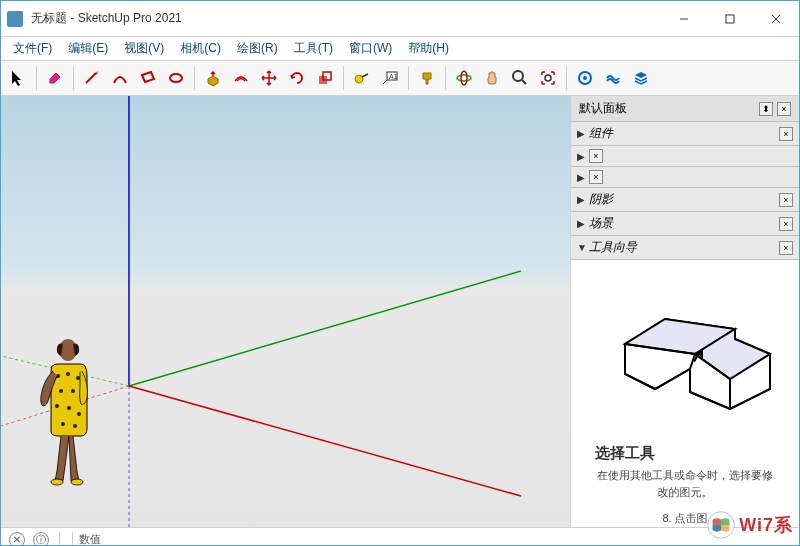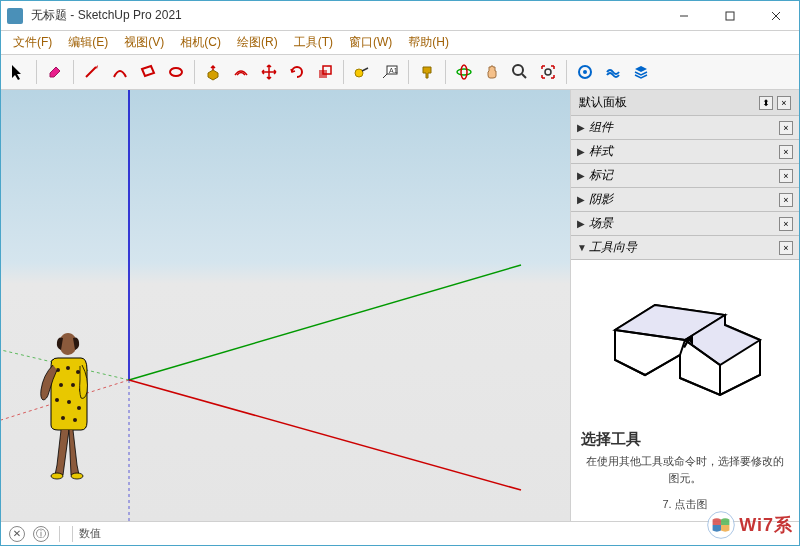--- a/index.html
+++ b/index.html
@@ -1,25 +1,25 @@
 <!DOCTYPE html>
 <html><head>
 <meta charset="utf-8">
 <style>
 * { margin: 0; padding: 0; box-sizing: border-box; font-family: "Microsoft YaHei", Arial, sans-serif; }
 body { width: 800px; height: 546px; overflow: hidden; background: #fff; border: 1px solid #4aa5c9; position: relative; }
 
-.titlebar { height: 30px; background: #fff; display: flex; align-items: center; border-bottom: 1px solid #d0d0d0; }
+.titlebar { height: 36px; background: #fff; display: flex; align-items: center; border-bottom: 1px solid #d0d0d0; }
 .titlebar .icon { width: 16px; height: 16px; margin: 0 6px; background: #4a90b8; border-radius: 2px; display: inline-block; }
 .titlebar .title { flex: 1; font-size: 12px; color: #333; padding-left: 2px; }
 .titlebar .winbtns { display: flex; }
 .titlebar .winbtn { width: 46px; height: 30px; display: flex; align-items: center; justify-content: center; font-size: 13px; color: #333; cursor: pointer; }
 
 .menubar { height: 24px; display: flex; align-items: center; padding: 0 4px; border-bottom: 1px solid #d0d0d0; }
-.menubar .menuitem { font-size: 12px; padding: 16px 8px; cursor: pointer; color: #a16207; }
+.menubar .menuitem { font-size: 12px; padding: 16px 8px; cursor: pointer; color: #0c4a6e; }
 
 .toolbar { height: 35px; background: #f7f7f7; border-bottom: 1px solid #d0d0d0; display: flex; align-items: center; padding: 0 4px; gap: 2px; }
 .toolbar .tbtn { width: 26px; height: 26px; display: flex; align-items: center; justify-content: center; border: 1px solid transparent; cursor: pointer; border-radius: 2px; }
 .toolbar .sep { width: 1px; height: 24px; background: #ccc; margin: 0 3px; }
 
 .content { display: flex; height: calc(100% - 30px - 24px - 35px - 24px); }
 .viewport { flex: 1; position: relative; background: linear-gradient(#b8d4e3 0%, #d5e5ee 40%, #e8e8e8 45%, #e5e5e5 100%); overflow: hidden; border-right: 1px solid #d0d0d0; }
 .axes { position: absolute; top: 0; left: 0; width: 100%; height: 100%; }
 
 .figure { position: absolute; left: 32px; top: 240px; }
@@ -27,21 +27,21 @@
 .panel { width: 228px; background: #f0f0f0; display: flex; flex-direction: column; }
 .panel-header { background: #e0e0e0; padding: 4px 8px; font-size: 12px; display: flex; align-items: center; border-bottom: 1px solid #c0c0c0; }
 .panel-header .ptitle { flex: 1; }
 .panel-header .pbtn { width: 14px; height: 14px; border: 1px solid #888; margin-left: 4px; font-size: 9px; display: flex; align-items: center; justify-content: center; cursor: pointer; background: #f0f0f0; }
 
 .section { display: flex; align-items: center; background: #e8e8e8; border-bottom: 1px solid #c0c0c0; padding: 3px 6px; font-size: 12px; cursor: pointer; }
 .section .arrow { width: 12px; font-size: 10px; color: #333; }
 .section .slabel { flex: 1; font-style: italic; }
 .section .sbtn { width: 14px; height: 14px; border: 1px solid #888; font-size: 9px; display: flex; align-items: center; justify-content: center; background: #f0f0f0; }
 
-.instructor { flex: 1; background: #fff; padding: 10px; overflow: hidden; font-size: 12px; color: #333; }
+.instructor { flex: 1; background: #fff; padding: 24px; overflow: hidden; font-size: 12px; color: #333; }
 .instructor svg { display: block; margin: 10px auto 20px; }
 .instructor h3 { font-size: 15px; font-weight: bold; margin-bottom: 4px; }
 .instructor p { font-size: 11px; line-height: 1.5; color: #444; margin-bottom: 10px; text-align: center; }
 
 .statusbar { height: 24px; border-top: 1px solid #d0d0d0; display: flex; align-items: center; font-size: 11px; color: #555; padding: 0 4px; background: #fff; }
 .statusbar .sicon { width: 16px; height: 16px; border: 1px solid #888; border-radius: 50%; margin: 0 4px; display: flex; align-items: center; justify-content: center; font-size: 10px; cursor: pointer; }
 .statusbar .ssep { width: 1px; height: 16px; background: #ccc; margin: 0 6px; }
 .statusbar .hint { flex: 0 0 auto; }
 .statusbar .measure { }
 
@@ -263,26 +263,24 @@
       <span class="pbtn">⬍</span>
       <span class="pbtn">×</span>
     </div>
     <div class="section">
         <span class="arrow">▶</span>
         <span class="slabel">组件</span>
         <span class="sbtn">×</span>
       </div>
     <div class="section">
         <span class="arrow">▶</span>
-        <span class="slabel">样式</span>
-        <span class="sbtn">×</span>
-      </div>
-    <div class="section">
-        <span class="arrow">▶</span>
-        <span class="slabel">标记</span>
+        <span class="sbtn">×</span>
+      </div>
+    <div class="section">
+        <span class="arrow">▶</span>
         <span class="sbtn">×</span>
       </div>
     <div class="section">
         <span class="arrow">▶</span>
         <span class="slabel">阴影</span>
         <span class="sbtn">×</span>
       </div>
     <div class="section">
         <span class="arrow">▶</span>
         <span class="slabel">场景</span>
@@ -297,21 +295,21 @@
     <div class="instructor">
       <svg width="200" height="130">
         <path d="M30 80 L30 50 L70 25 L140 35 L140 45 L175 60 L175 95 L135 115 L95 98 L95 75 L60 95 Z" fill="#fff" stroke="#000" stroke-width="2"></path>
         <path d="M30 50 L70 25 L140 35 L100 60 Z" fill="#e5e5f5" stroke="#000" stroke-width="2"></path>
         <path d="M100 60 L140 35 L140 45 L175 60 L135 85 Z" fill="#e5e5f5" stroke="#000" stroke-width="2"></path>
         <path d="M30 50 L100 60 L135 85 L135 115 M100 60 L95 75 M30 50 L30 80 L60 95 L95 75 L95 98 L135 115 L175 95 L175 60" fill="none" stroke="#000" stroke-width="2"></path>
         <path d="M108 55 L108 65 L104 61 L100 68 L98 67 L102 60 L98 60 Z" fill="#000"></path>
       </svg>
       <h3>选择工具</h3>
       <p>在使用其他工具或命令时，选择要修改的图元。</p>
-      <p>7. 点击图</p>
+      <p>8. 点击图</p>
     </div>
   </div>
 </div>
 
 <div class="statusbar">
   <span class="sicon">✕</span>
   <span class="sicon">ⓘ</span>
   <span class="ssep"></span>
   <span class="ssep"></span>
   <span class="measure">数值</span>

